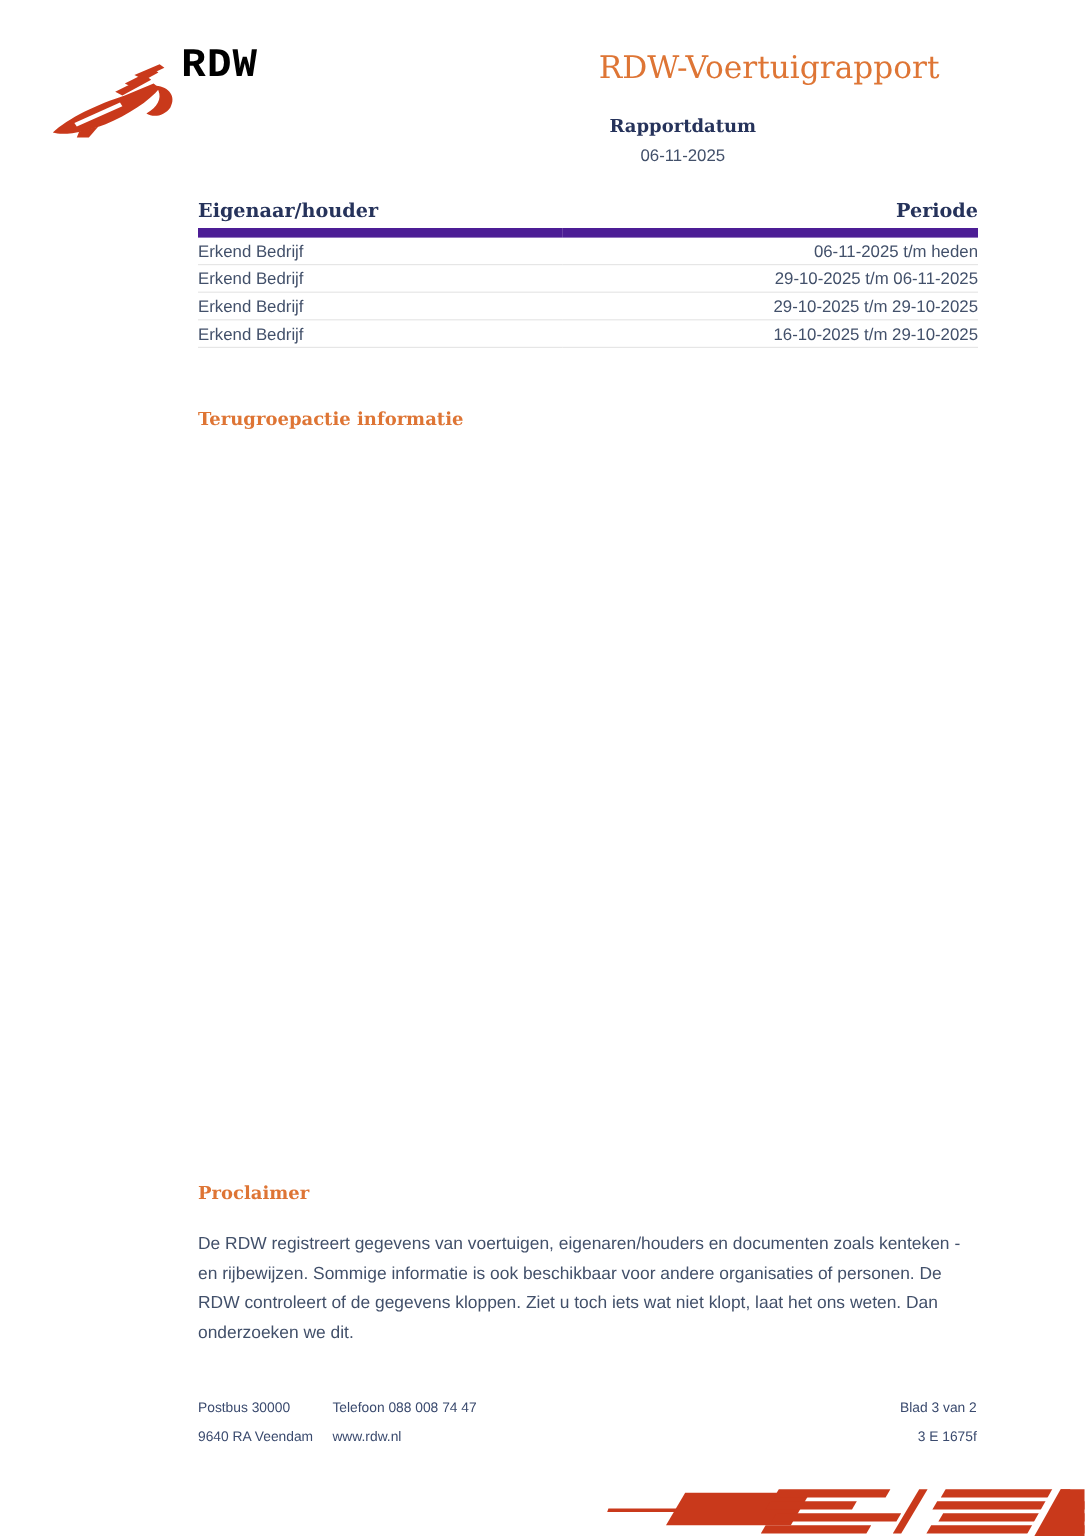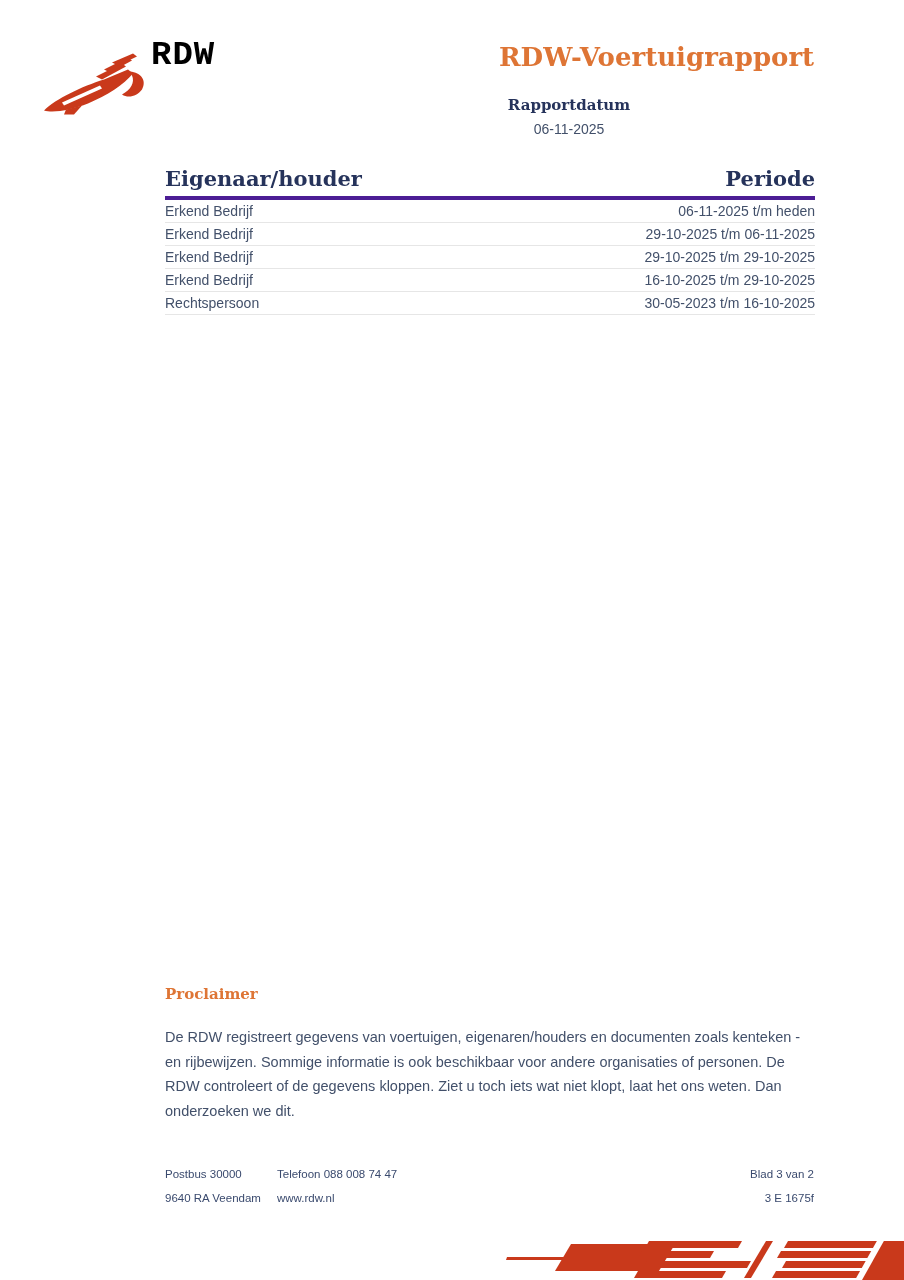--- a/index.html
+++ b/index.html
@@ -20,21 +20,21 @@
   }
   .brand-wordmark {
     position: absolute; left: 151px; top: 36px;
     font-family: Liberation Mono, monospace;
     font-weight: bold; font-size: 34px;
     color: #000000; letter-spacing: 1px;
   }
   .doc-title {
     position: absolute; left: 499px; top: 42px;
     font-family: "DejaVu Serif", serif;
-    font-weight: bold; font-size: 26px;
+    font-weight: normal; font-size: 26px;
     color: #DE7535;
   }
   .meta-block { position: absolute; left: 499px; top: 96px; display: flex; text-align: center; }
   .meta-col { width: 140px; }
   .meta-label {
     font-family: "DejaVu Serif", serif;
     font-weight: bold; font-size: 15px; color: #26335B;
   }
   .meta-value { margin-top: 7px; font-size: 14px; color: #42506A; }
 
@@ -43,23 +43,23 @@
 
   .section-heading {
     font-family: "DejaVu Serif", serif;
     font-weight: bold; font-size: 15px; color: #DE7535;
   }
   .owners-section { position: absolute; top: 154px; left: 0; width: 650px; }
 
   table.owners { width: 650px; border-collapse: collapse; margin-top: 10px; }
   table.owners th {
     font-family: "DejaVu Serif", serif;
-    font-weight: bold; font-size: 21px; color: #26335B;
+    font-weight: bold; font-size: 16px; color: #26335B;
     padding: 2px 0 5px 0;
-    border-bottom: 4px solid #4c1d95;
+    border-bottom: 8px solid #4c1d95;
   }
   table.owners th.col-owner { text-align: left; }
   table.owners th.col-period { text-align: right; }
   table.owners td {
     font-size: 14px; color: #42506A;
     padding: 3px 0 3px 0;
     border-bottom: 1px solid #E6E6E6;
     height: 18px;
   }
   td.cell-owner { text-align: left; }
@@ -134,29 +134,26 @@
           <td class="cell-period">29-10-2025 t/m 06-11-2025</td>
         </tr>
         <tr>
           <td class="cell-owner">Erkend Bedrijf</td>
           <td class="cell-period">29-10-2025 t/m 29-10-2025</td>
         </tr>
         <tr>
           <td class="cell-owner">Erkend Bedrijf</td>
           <td class="cell-period">16-10-2025 t/m 29-10-2025</td>
         </tr>
-        <tr>
-          <td class="cell-owner">Rechtspersoon</td>
-          <td class="cell-period">30-05-2023 t/m 16-10-2025</td>
-        </tr>
       </tbody>
     </table>
   </div>
 
   <div class="recall-section">
+    <div class="section-heading">Terugroepactie informatie</div>
   </div>
 
   <div class="proclaimer-section">
     <div class="section-heading">Proclaimer</div>
     <div class="proclaimer-text">De RDW registreert gegevens van voertuigen, eigenaren/houders en documenten zoals kenteken - en rijbewijzen. Sommige informatie is ook beschikbaar voor andere organisaties of personen. De RDW controleert of de gegevens kloppen. Ziet u toch iets wat niet klopt, laat het ons weten. Dan onderzoeken we dit.</div>
   </div>
 
 </div>
 
 <div class="footer">

